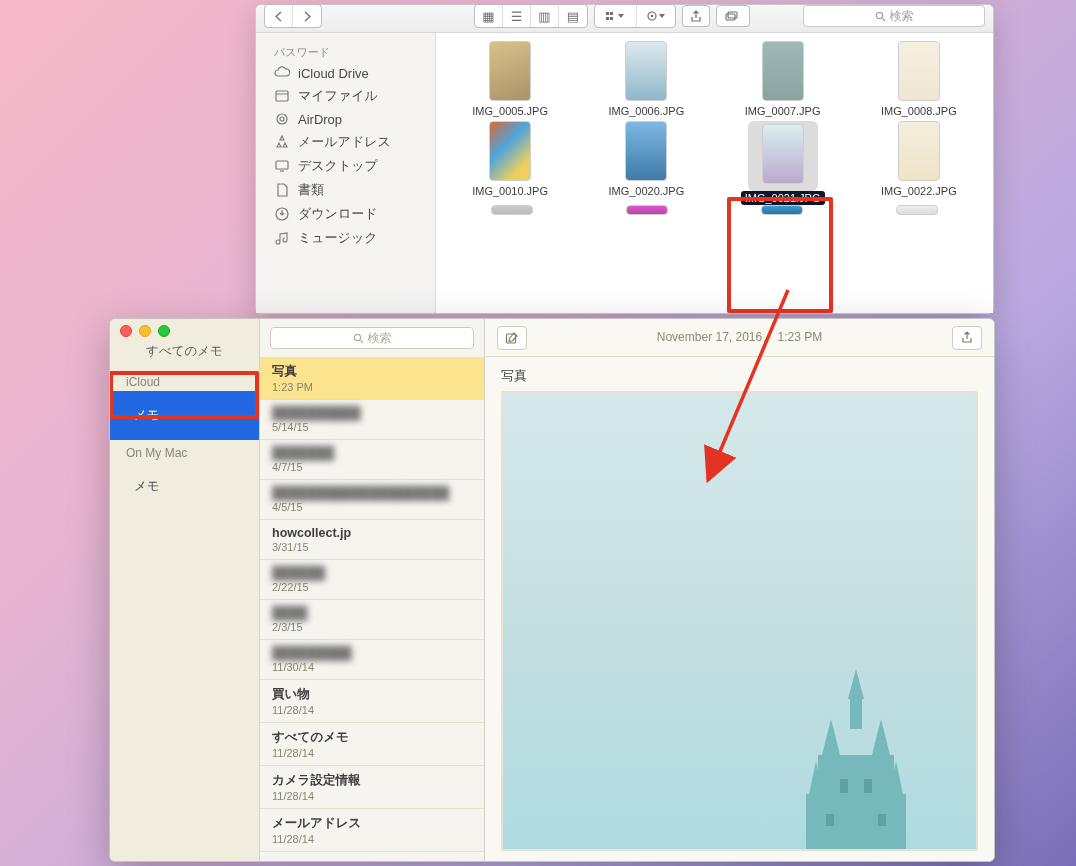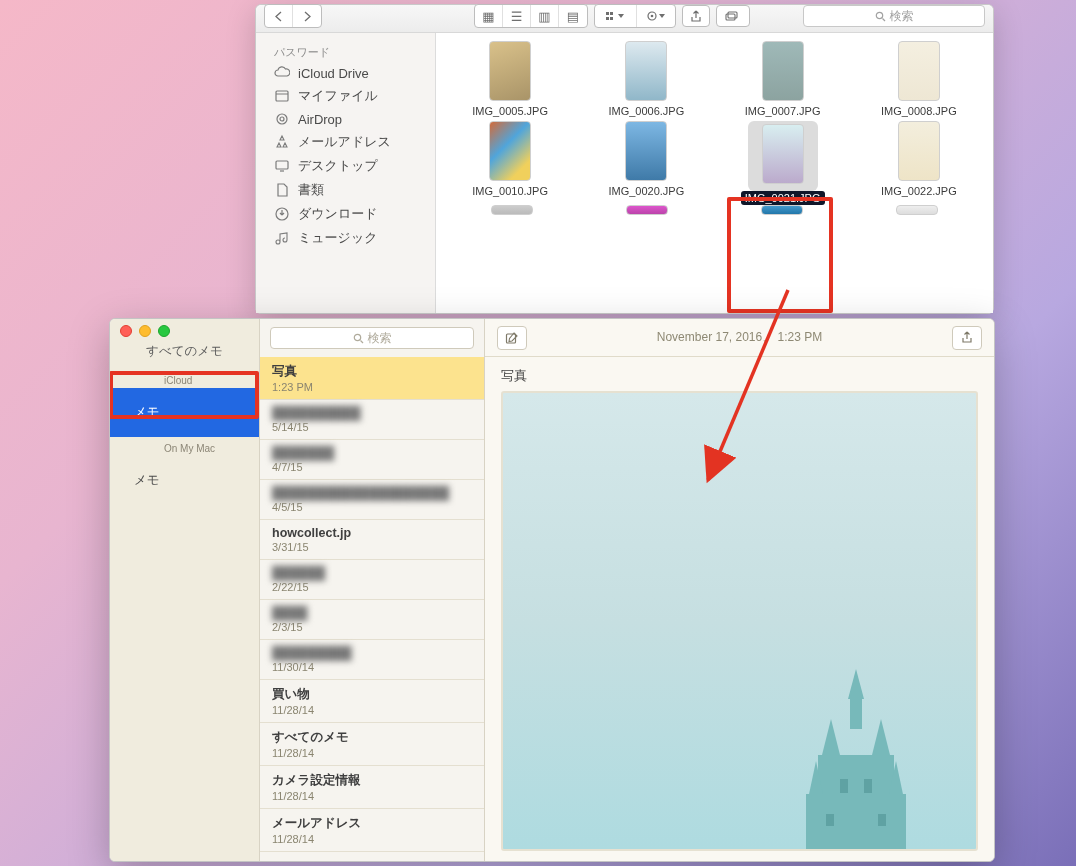--- a/index.html
+++ b/index.html
@@ -105,21 +105,21 @@
   width:150px; background:#f0ecde;
   border-right:1px solid #d8d3c4;
   position:relative;
 }
 .notes-traffic{position:absolute;top:6px;left:10px;display:flex;gap:7px;}
 .notes-header-btn{
   position:absolute; top:24px; left:0; right:0;
   text-align:center; font-size:12.5px; color:#5d5d5d;
 }
 .folders-tree{margin-top:50px;font-size:12.5px;}
-.tree-section{color:#8c8676;padding:6px 16px 2px;font-size:10px;margin-left:38px;}
+.tree-section{color:#8c8676;padding:6px 16px 2px;font-size:12px;}
 .tree-item{padding:16px 24px;color:#4a4a4a;}
 .tree-item.sel{background:#2268e2;color:#fff;}
 .notes-col-list{
   width:225px;background:#f6f4ef;border-right:1px solid #d8d3c4;
   display:flex;flex-direction:column;
 }
 .notes-search{
   margin:8px 10px; height:22px; border:1px solid #cfcabb;border-radius:4px;
   background:#fff;display:flex;align-items:center;justify-content:center;color:#b0ab9c;font-size:12px;gap:4px;
 }

